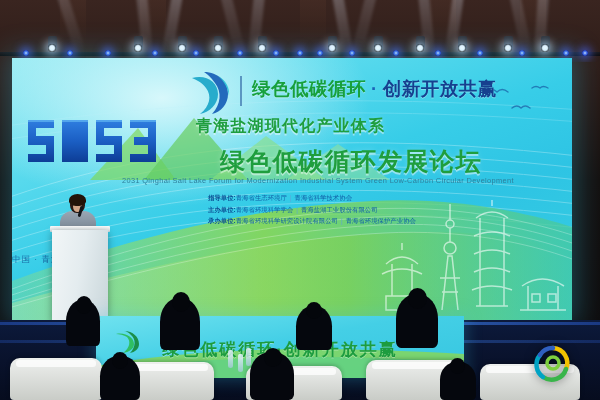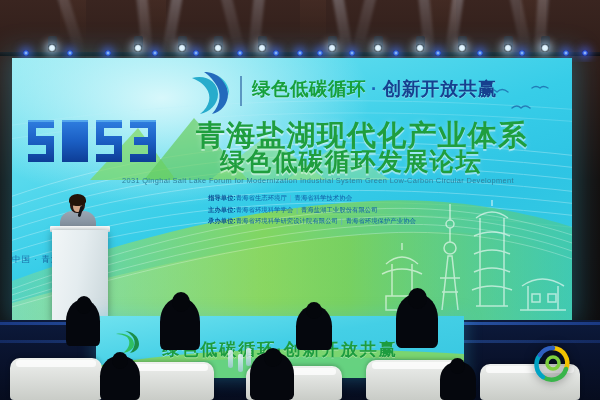--- a/index.html
+++ b/index.html
@@ -63,21 +63,21 @@
            font-size:18.5px;font-weight:bold;letter-spacing:.5px;}
   .tg-green{color:#17a03c;text-shadow:0 1px 0 rgba(255,255,255,.35);}
   .tg-dot{color:#1c63b8;padding:0 5px;}
   .tg-blue{color:#16408f;text-shadow:0 1px 0 rgba(255,255,255,.3);}
 
   .year{position:absolute;left:12px;top:52px;width:160px;height:62px;}
 
   .t-line{position:absolute;white-space:nowrap;font-weight:bold;
           color:#1f9e3e;letter-spacing:1.2px;
           text-shadow:0 1.5px 0 rgba(255,255,255,.45),0 0 6px rgba(255,255,255,.25);}
-  .t1{left:184px;top:58px;font-size:29px;}
+  .t1{left:184px;top:58px;font-size:16px;}
   .t2{left:208px;top:87px;font-size:25px;}
 
   .en-sub{position:absolute;left:110px;top:118px;white-space:nowrap;
           font-size:7.4px;color:#2e7f9c;letter-spacing:.35px;font-weight:normal;}
 
   .org{position:absolute;left:196px;top:134px;line-height:11.5px;}
   .org-row{white-space:nowrap;font-size:6.4px;color:#1060a8;}
   .org-lab{color:#0a4d93;font-weight:bold;}
   .org-sep{color:#5fa6d6;padding:0 3px;}
 

